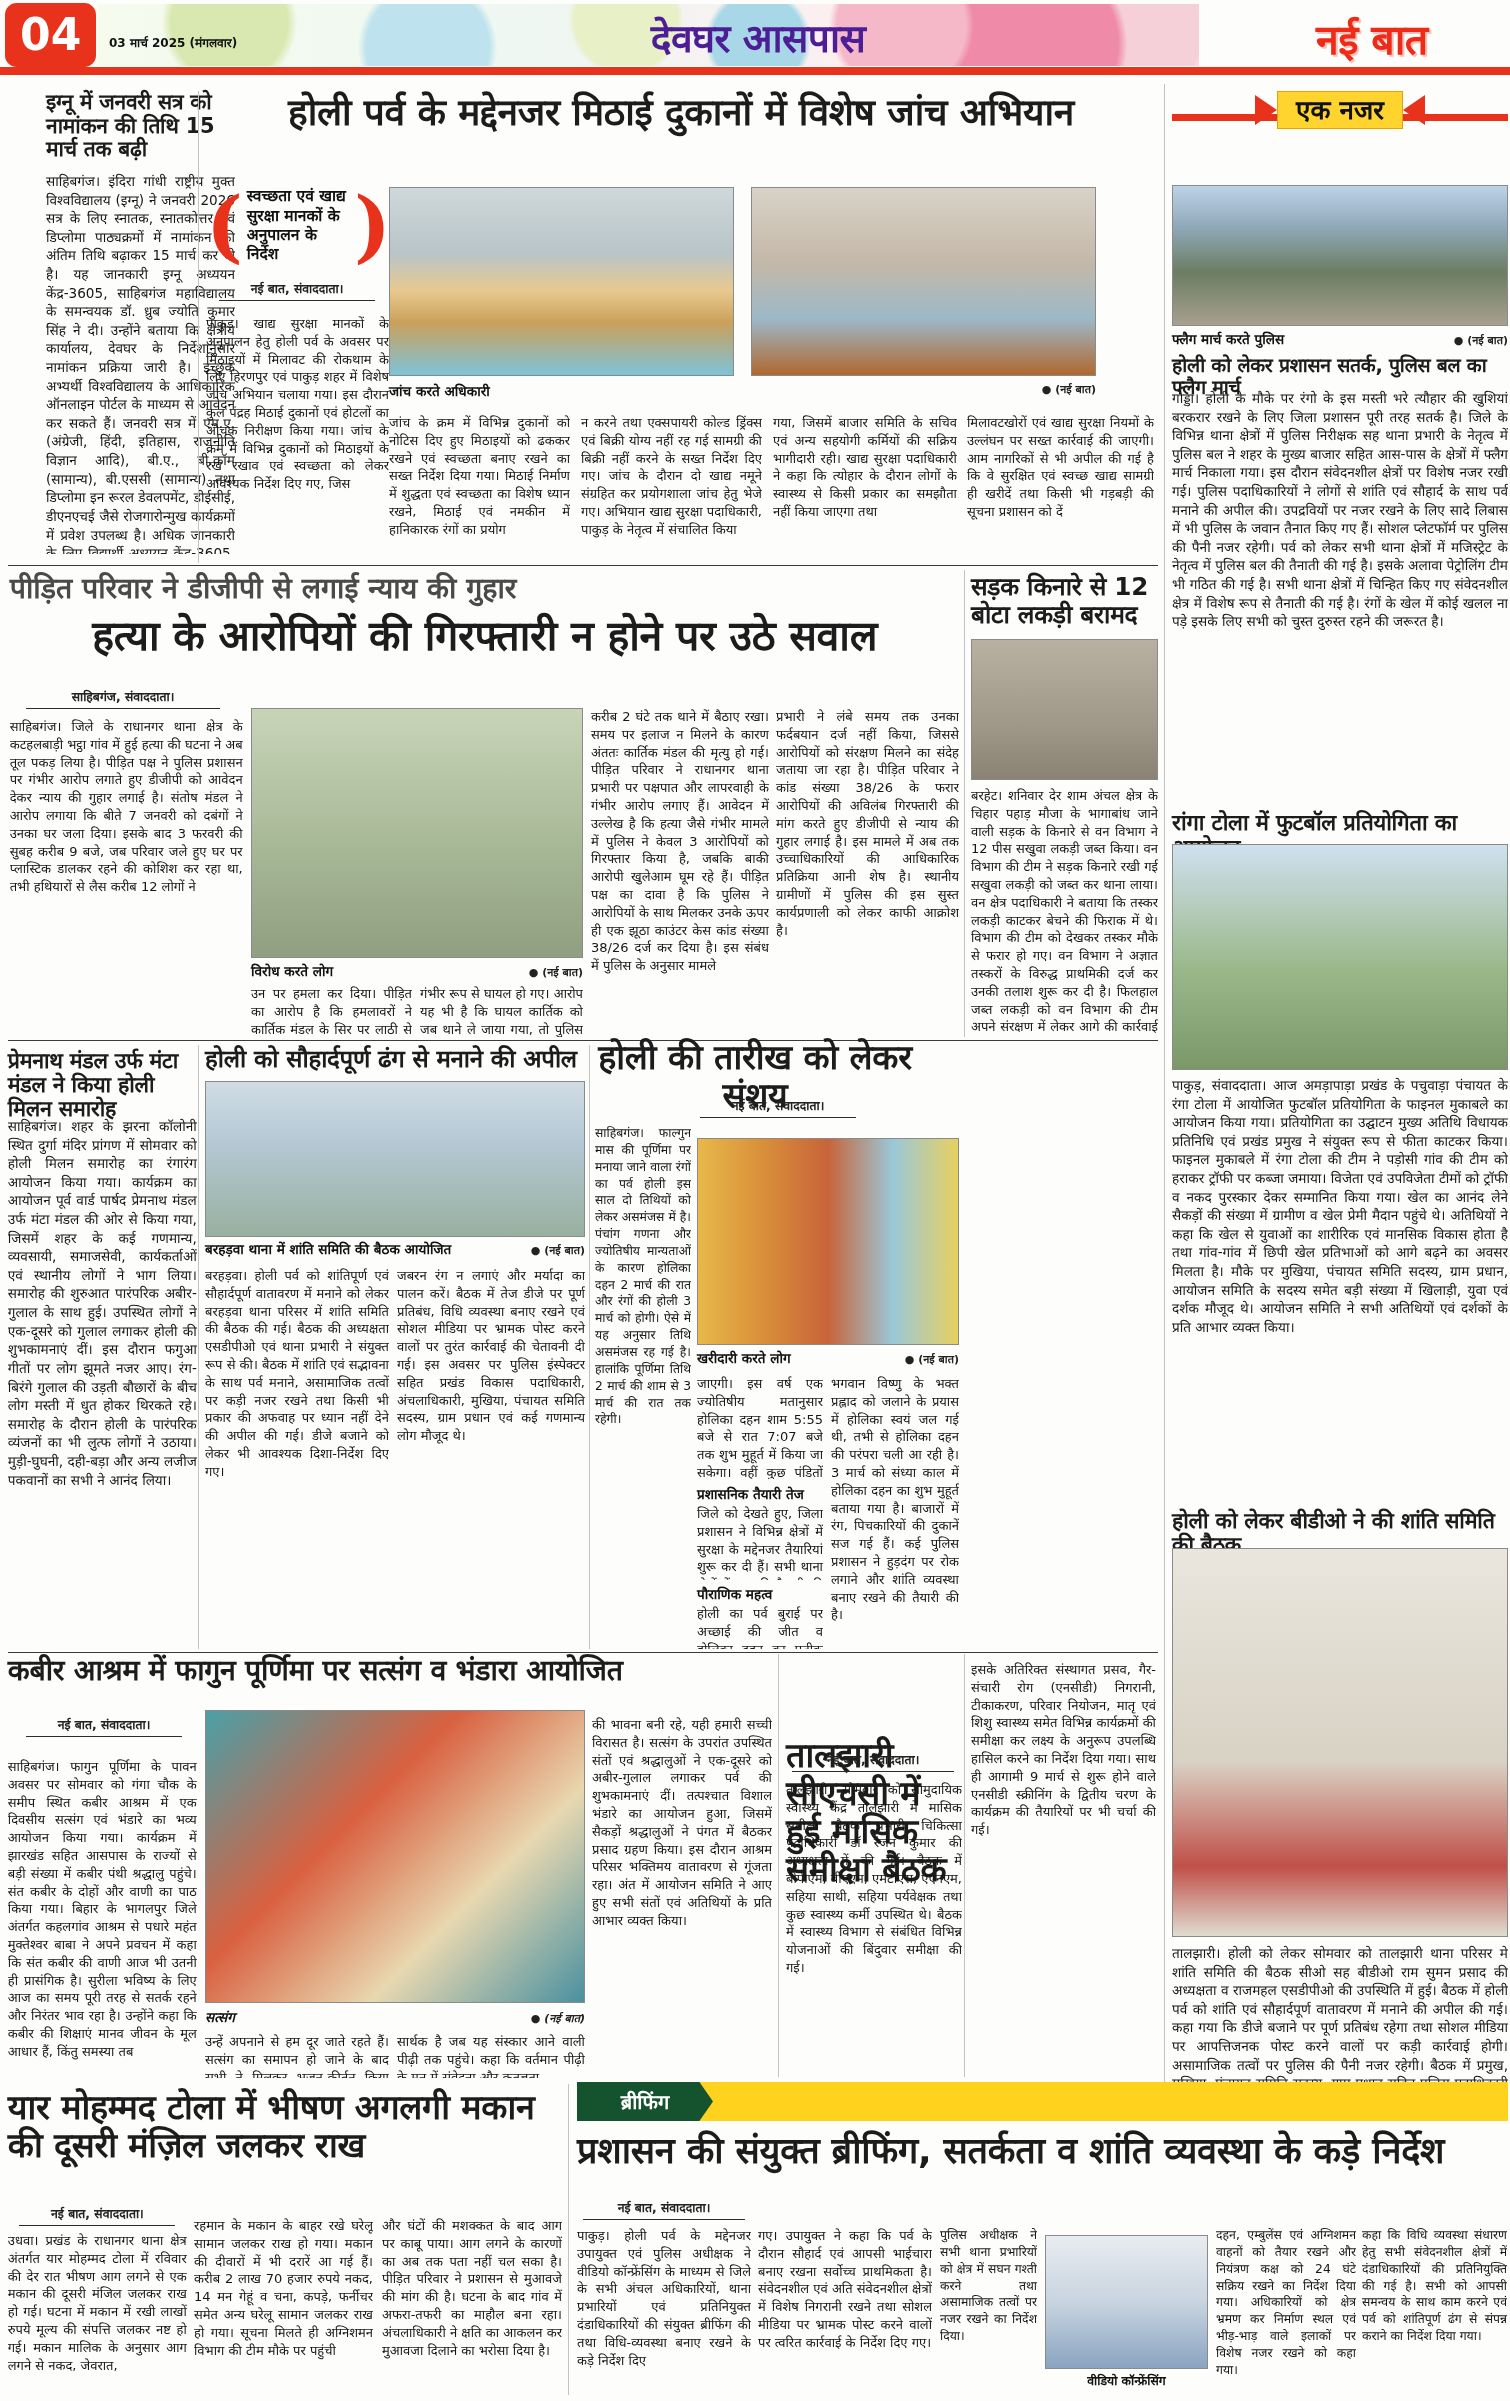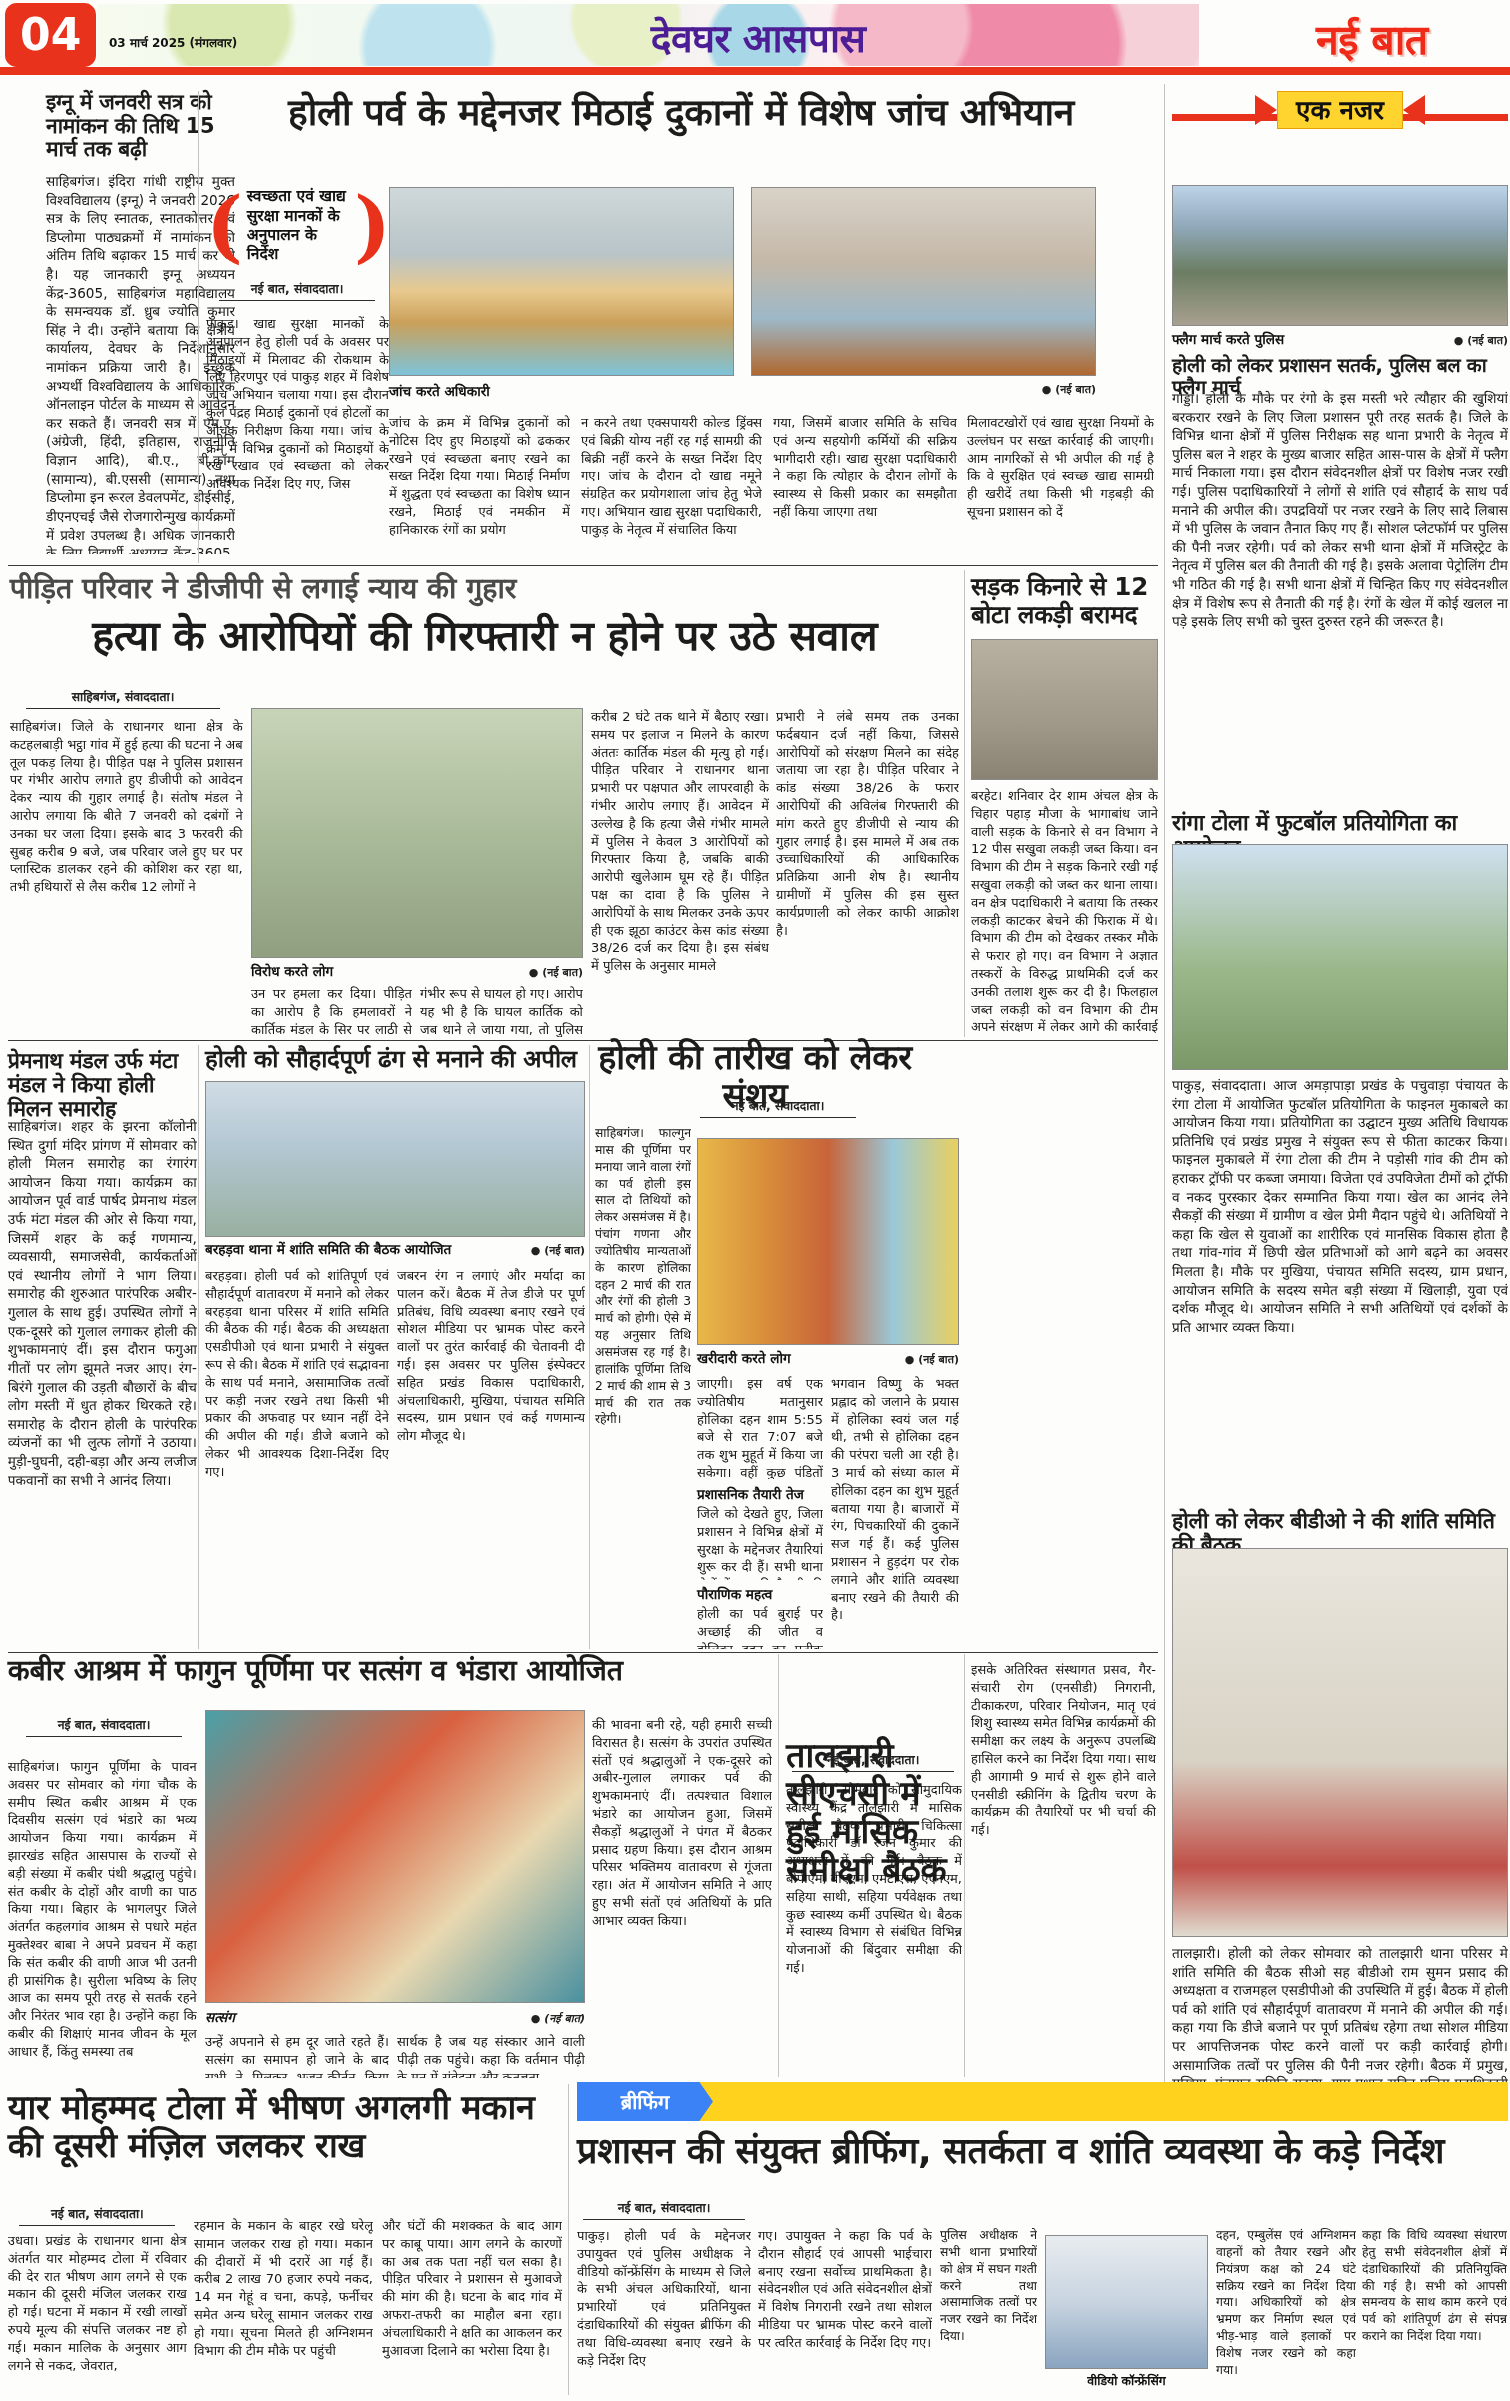--- a/index.html
+++ b/index.html
@@ -41,21 +41,21 @@
   .tri-l{width:0;height:0;border-top:15.6px solid transparent;border-bottom:15.6px solid transparent;border-right:22px solid #e8321b;}
   .eknazar-box{background:#ffd42e;border:1.3px solid #e8a100;font-weight:bold;font-size:26px;
     padding:3.9px 18px;color:#111;line-height:1.1;}
   
   .note-wrap{display:flex;align-items:center;justify-content:center;}
   .paren{color:#e8321b;font-size:78px;font-weight:bold;line-height:0.75;font-family:"DejaVu Serif",serif;}
   .note-text{font-weight:bold;font-size:15.6px;line-height:1.25;text-align:left;padding:0 3.9px;color:#111;}
   
   .strap{background:#ffd21e;display:flex;align-items:center;}
   .strap-text{color:#8a1507;font-weight:bold;font-size:17.5px;line-height:1.15;text-align:center;flex:1;padding:0 9px;}
-  .tag{background:#3b82f6;color:#fff;font-weight:bold;font-size:20px;display:flex;align-items:center;justify-content:center;
+  .tag{background:#14532d;color:#fff;font-weight:bold;font-size:20px;display:flex;align-items:center;justify-content:center;
     clip-path:polygon(0 0,90% 0,100% 50%,90% 100%,0 100%);}
   .subhead{font-weight:bold;font-size:13.6px;color:#111;}
   .graybar{background:#9a9a9a;}
 </style>
 </head>
 <body>
 
 <div class="abs confetti" style="left:97px;top:3.9px;width:1102px;height:62px;"></div>
 <div class="abs pagenum" style="left:5.2px;top:2.6px;width:91px;height:64px;">04</div>
 <div class="abs" style="left:109px;top:34px;width:279px;font-weight:bold;font-size:12px;color:#111;">03 मार्च 2025 (मंगलवार)</div>

